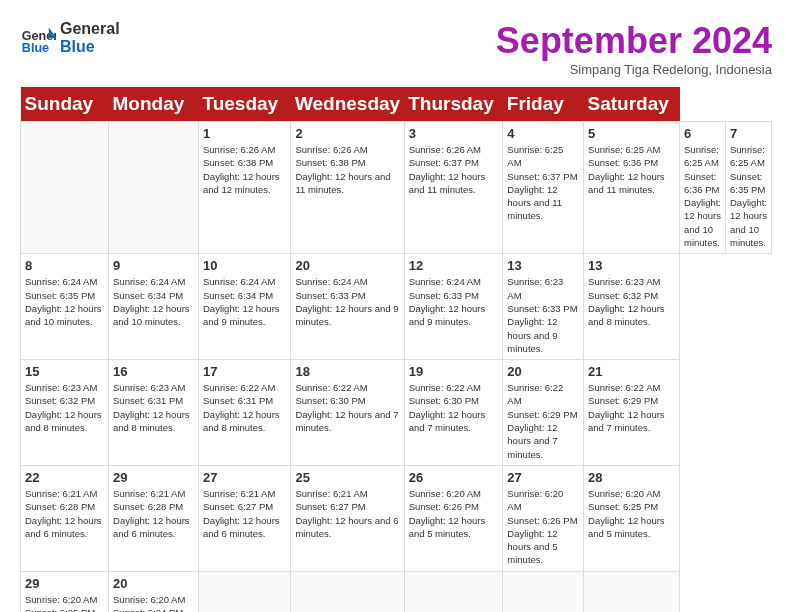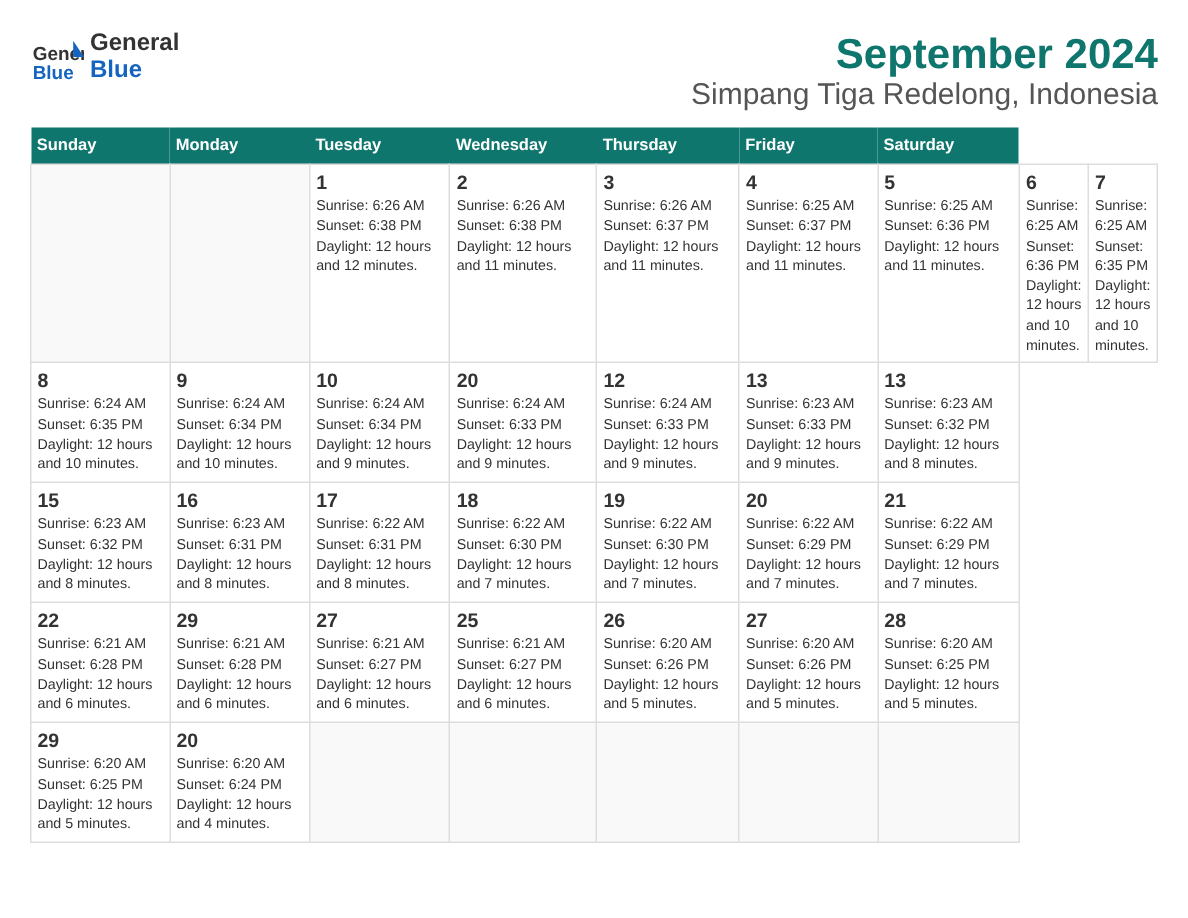--- a/index.html
+++ b/index.html
@@ -22,40 +22,40 @@
       gap: 4px;
     }
     .logo-icon {
       width: 36px;
       height: 36px;
     }
     .title-block {
       text-align: right;
     }
     .month-title {
-      font-size: 28px;
+      font-size: 36px;
       font-weight: bold;
-      color: #0f766e;
+      color: #a21caf;
     }
     .location-title {
-      font-size: 20px;
+      font-size: 13px;
       color: #555;
       text-align: right;
     }
     table {
       width: 100%;
       border-collapse: collapse;
       font-size: 11px;
     }
     thead tr th {
-      background-color: #0f766e;
+      background-color: #b91c1c;
       color: white;
       padding: 6px 4px;
       text-align: left;
-      font-size: 11px;
+      font-size: 19px;
       font-weight: bold;
     }
     tbody tr td {
       vertical-align: top;
       padding: 4px 4px;
       border: 1px solid #ddd;
       width: 14.28%;
       height: 80px;
     }
     tbody tr td.empty {

